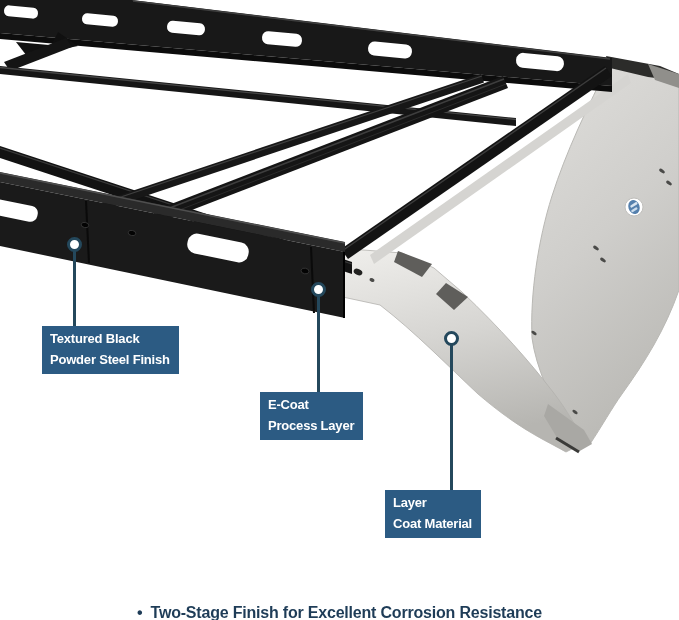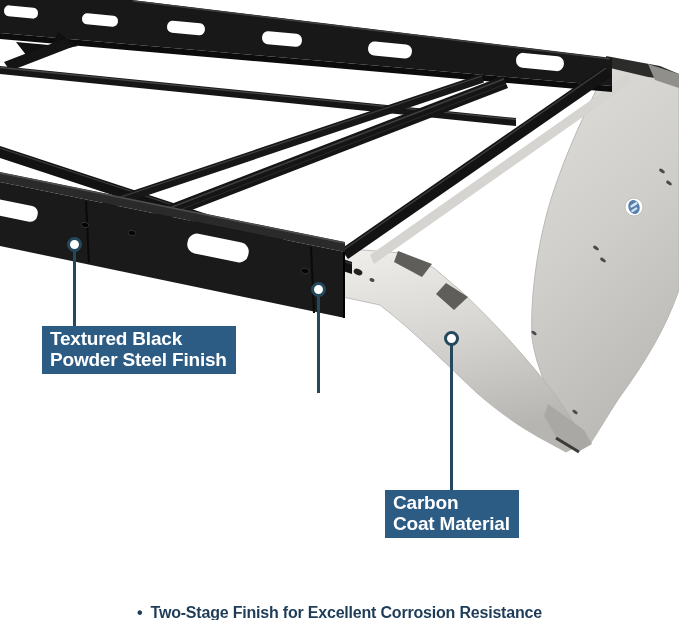--- a/index.html
+++ b/index.html
@@ -10,21 +10,21 @@
   #rack-art{position:absolute;left:0;top:0;width:679px;height:620px;}
   .leader{
     position:absolute;width:3px;background:#24485c;z-index:4;
   }
   .dot{
     position:absolute;width:9px;height:9px;border-radius:50%;
     background:#ffffff;border:3px solid #24485c;z-index:5;box-sizing:content-box;
   }
   .callout{
     position:absolute;z-index:6;background:#2c5b83;color:#ffffff;
-    font-weight:bold;font-size:19px;line-height:21px;
+    font-weight:bold;font-size:13px;line-height:21px;
     padding:2px 9px 4px 8px;white-space:nowrap;letter-spacing:-0.2px;
   }
   .footer-line{
     position:absolute;left:0;top:592px;width:100%;text-align:center;z-index:6;
     color:#1e3c57;font-size:16px;font-weight:bold;letter-spacing:-0.2px;margin-top:12px;
   }
   .footer-line .bullet{margin-right:8px;}
 </style>
 </head>
 <body>
@@ -161,23 +161,27 @@
 
   <div class="dot" style="left:66.5px;top:236.5px;"></div>
   <div class="dot" style="left:310.5px;top:281.5px;"></div>
   <div class="dot" style="left:443.5px;top:330.5px;"></div>
 
   <div class="callout" style="left:42px;top:326px;">
     <div>Textured Black</div>
     <div>Powder Steel Finish</div>
   </div>
 
+  <div class="callout" style="left:260px;top:392px;">
+    <div>E-Coat</div>
+    <div>Process Layer</div>
+  </div>
 
   <div class="callout" style="left:385px;top:490px;">
-    <div>Carbon</div>
+    <div>Layer</div>
     <div>Coat Material</div>
   </div>
 
   <div class="footer-line">
     <span class="bullet">•</span><span>Two-Stage Finish for Excellent Corrosion Resistance</span>
   </div>
 
 </div>
 
 </body></html>

